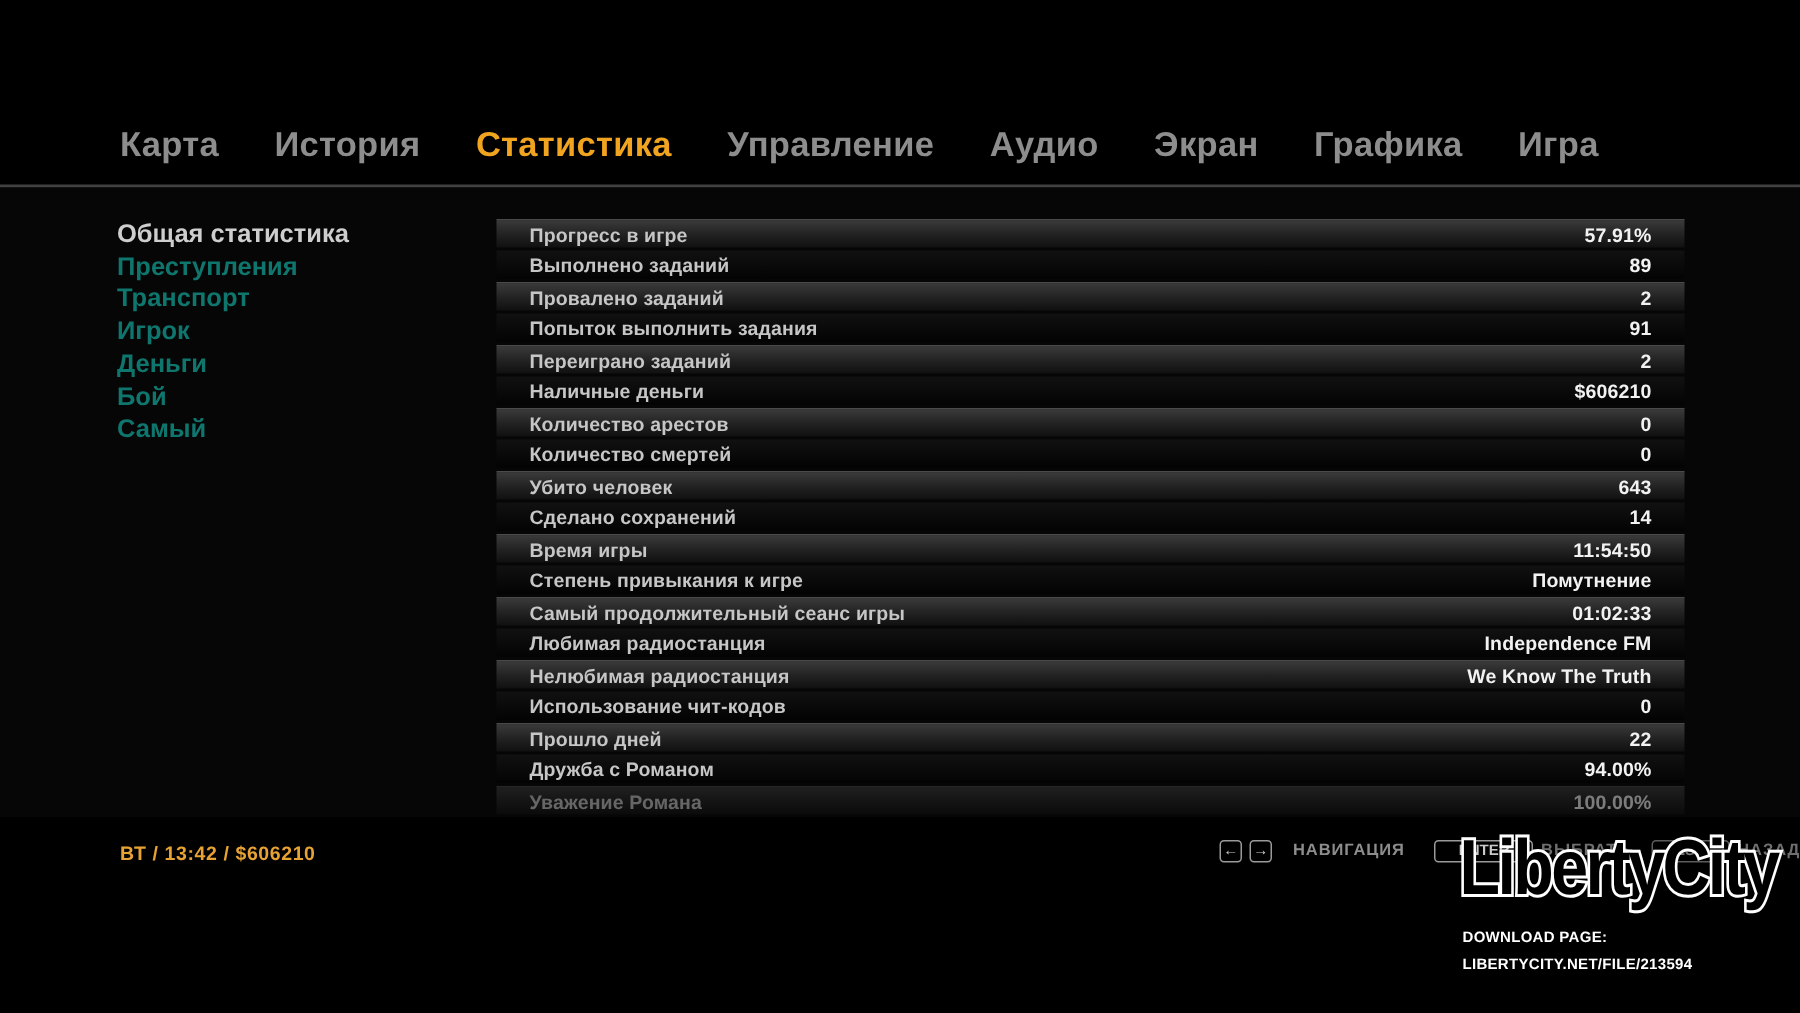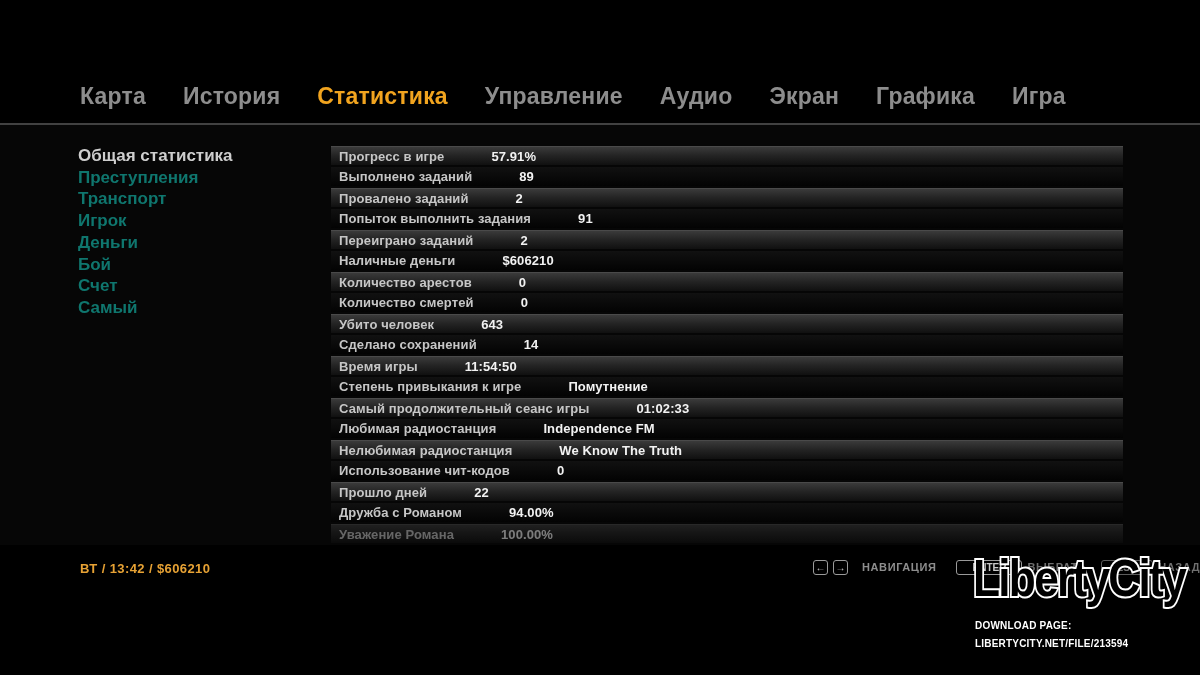--- a/index.html
+++ b/index.html
@@ -23,21 +23,21 @@
 
   
   .sidebar { position:absolute; left:78px; top:20px; }
   .sidebar .side-item { font-size:17px; font-weight:bold; color:#0f766e;
                         line-height:21.7px; white-space:nowrap; cursor:default; }
   .sidebar .side-item.selected { color:#cecece; }
 
   
   .stats { position:absolute; left:331px; top:21px; width:792px; }
   .stat-row { height:19px; margin-bottom:2px; display:flex; align-items:center;
-              justify-content:flex-start; padding:0 8px;gap:47px; }
+              justify-content:space-between; padding:0 22px; }
   .stat-row.striped { background:linear-gradient(180deg,#3a3a3a 0%,#232323 50%,#101010 100%);
                       border-top:1px solid #4a4a4a; }
   .stat-row.plain { background:linear-gradient(180deg,#111111 0%,#030303 100%); }
   .stat-row .stat-label { font-size:13px; font-weight:bold; color:#c6c6c6; letter-spacing:0.1px; }
   .stat-row .stat-value { font-size:13px; font-weight:bold; color:#f2f2f2; letter-spacing:0.1px; }
   .stat-row.faded { opacity:0.5; }
 
   
   .bottombar { position:absolute; left:0; top:545px; width:1200px; height:130px; background:#000; }
 
@@ -82,21 +82,20 @@
 
   <div class="content">
 
     <div class="sidebar">
       <div class="side-item selected">Общая статистика</div>
       <div class="side-item">Преступления</div>
       <div class="side-item">Транспорт</div>
       <div class="side-item">Игрок</div>
       <div class="side-item">Деньги</div>
       <div class="side-item">Бой</div>
-      <div class="side-item">Счет</div>
       <div class="side-item">Самый</div>
     </div>
 
     <div class="stats">
       <div class="stat-row striped">
         <span class="stat-label">Прогресс в игре</span>
         <span class="stat-value">57.91%</span>
       </div>
       <div class="stat-row plain">
         <span class="stat-label">Выполнено заданий</span>

